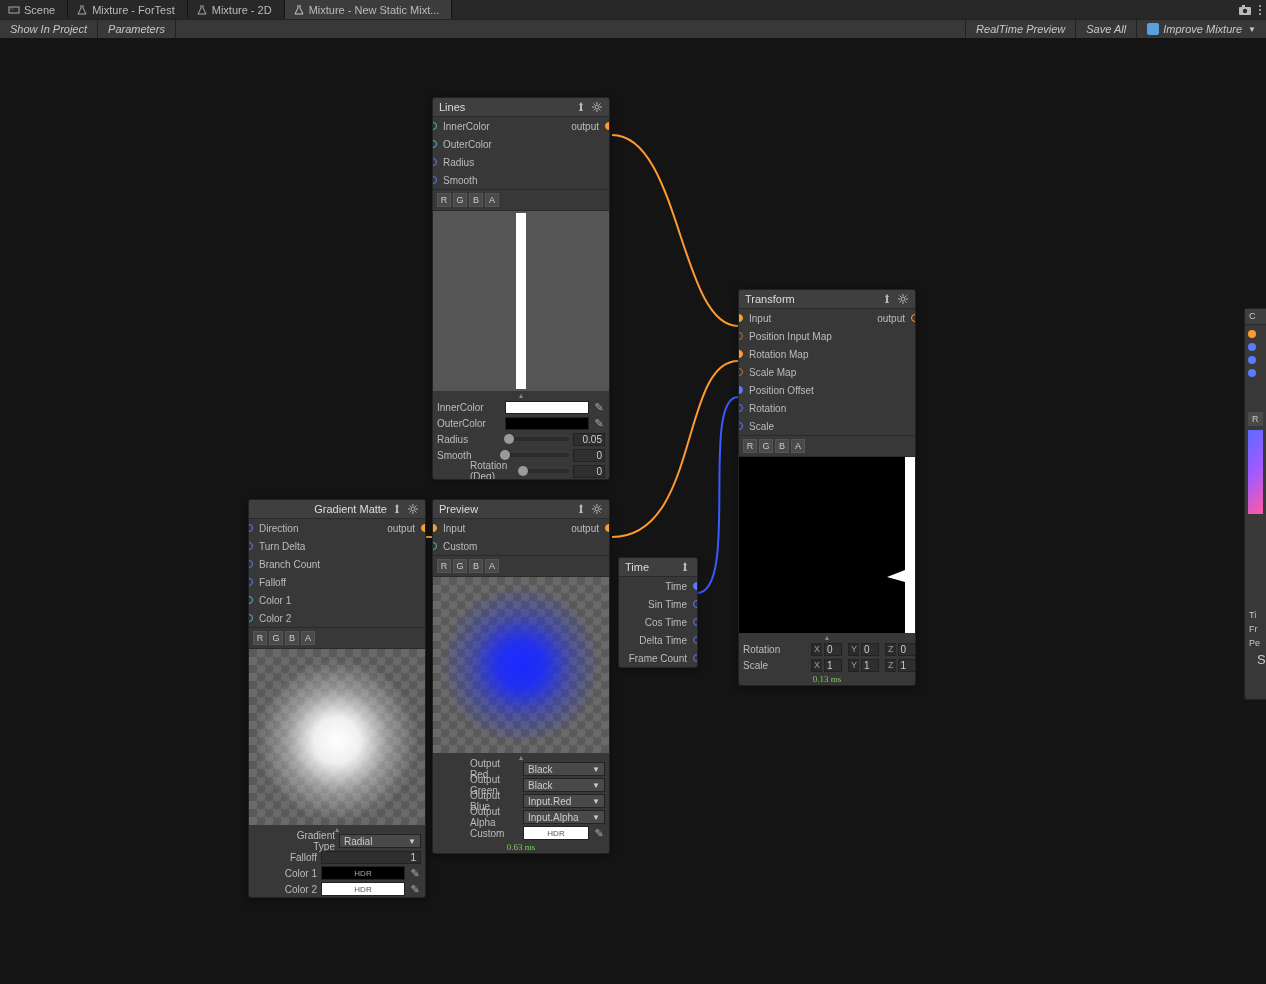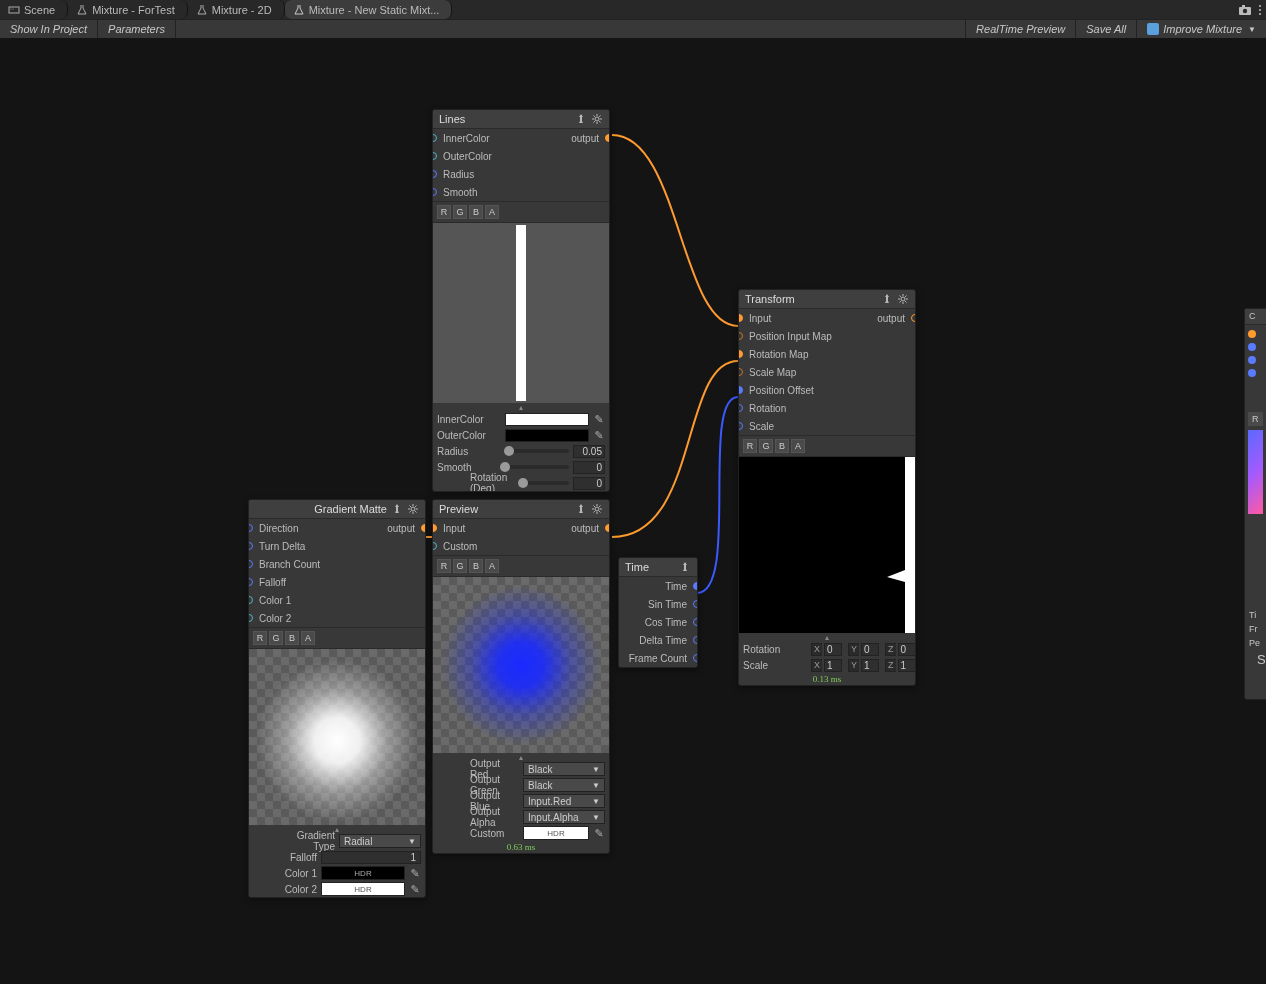--- a/index.html
+++ b/index.html
@@ -1,18 +1,18 @@
 <!DOCTYPE html>
 <html><head>
 <meta charset="utf-8">
 <style>
   * { box-sizing: border-box; margin: 0; padding: 0; font-family: Arial, Helvetica, sans-serif; }
   body { background: #141414; color: #c8c8c8; font-size: 11px; width: 1266px; height: 984px; overflow: hidden; position: relative; }
   .tabbar { height: 19px; background: #282828; display: flex; align-items: stretch; position: relative; }
-  .tab { padding: 2px 12px 2px 8px; display: flex; align-items: center; gap: 4px; color: #bbb; cursor: pointer; border-right: 1px solid #141414; border-radius: 7px; }
+  .tab { padding: 2px 12px 2px 8px; display: flex; align-items: center; gap: 4px; color: #bbb; cursor: pointer; border-right: 1px solid #141414; }
   .tab.active { background: #3c3c3c; }
   .tab-icon { width: 12px; height: 12px; display: inline-block; }
   .tabbar-right { position: absolute; right: 4px; top: 0; height: 100%; display: flex; align-items: center; gap: 6px; }
   .cam-icon { width: 14px; height: 12px; }
   .kebab { width: 4px; display: flex; flex-direction: column; gap: 2px; align-items: center; }
   .kebab div { width: 2px; height: 2px; background: #bbb; border-radius: 50%; }
 
   .toolbar { height: 20px; background: #383838; display: flex; align-items: stretch; border-top: 1px solid #222; border-bottom: 1px solid #141414; font-style: italic; }
   .tool-btn { padding: 2px 10px; border-right: 1px solid #222; display: flex; align-items: center; cursor: pointer; }
   .toolbar-spacer { flex: 1; }
@@ -165,21 +165,21 @@
   <svg class="wire">
       <path d="M612 498 C 700 498, 680 322, 738 322" stroke="#ff9a2e" stroke-width="2" fill="none"></path>
     </svg>
   <svg class="wire">
       <path d="M697 554 C 740 554, 700 358, 738 358" stroke="#3a5aff" stroke-width="2" fill="none"></path>
     </svg>
   <svg class="wire">
       <path d="M422 498 C 428 498, 428 498, 432 498" stroke="#ff9a2e" stroke-width="2" fill="none"></path>
     </svg>
 
-  <div class="node" style="left:432px; top:58px; width:178px;margin-top:12px;">
+  <div class="node" style="left:432px; top:58px; width:178px;">
     <div class="node-header">
       <span class="node-title">Lines</span>
       <span class="pin-icon"><svg viewBox="0 0 12 12">
             <path d="M6 1l2 3h-1v4l1 2H4l1-2V4H4z" fill="#ccc"></path>
           </svg></span>
       <span class="gear-icon"><svg viewBox="0 0 12 12">
             <circle cx="6" cy="6" r="2" fill="none" stroke="#ccc"></circle>
             <path d="M6 1v2M6 9v2M1 6h2M9 6h2M2.5 2.5l1.4 1.4M8.1 8.1l1.4 1.4M2.5 9.5l1.4-1.4M8.1 3.9l1.4-1.4" stroke="#ccc"></path>
           </svg></span>
     </div>

